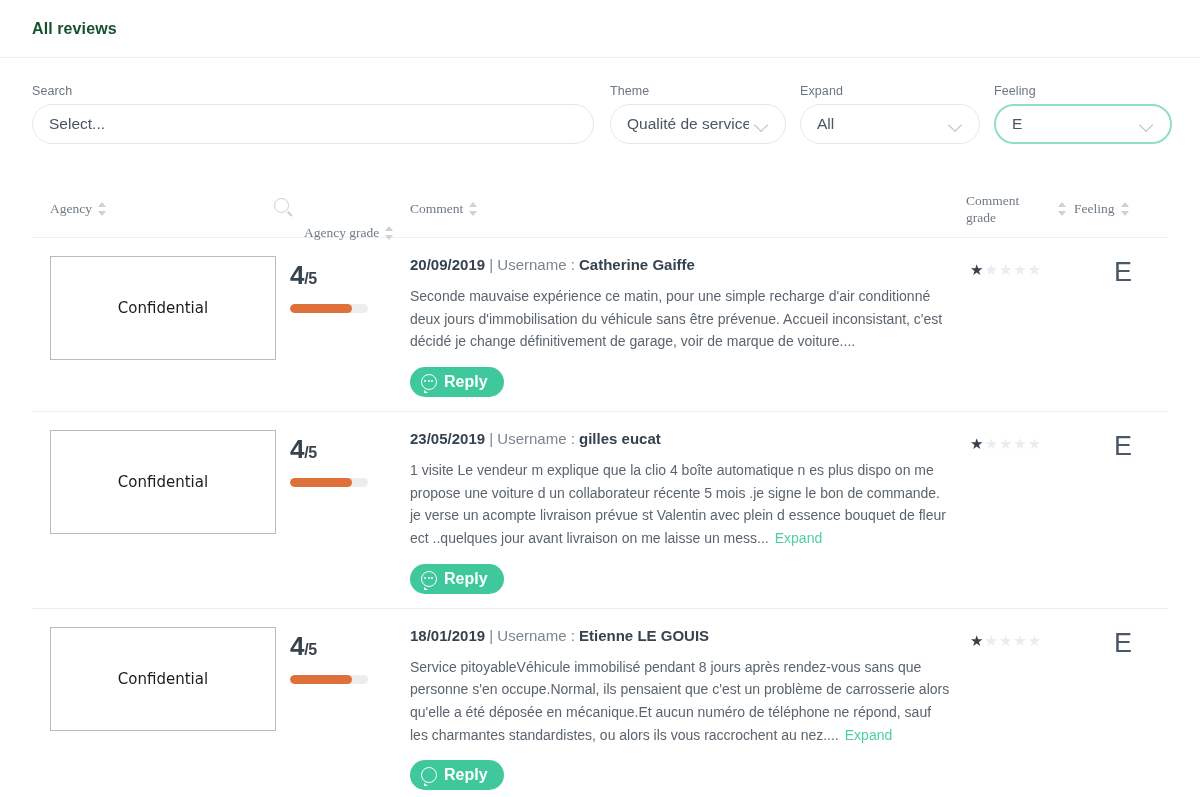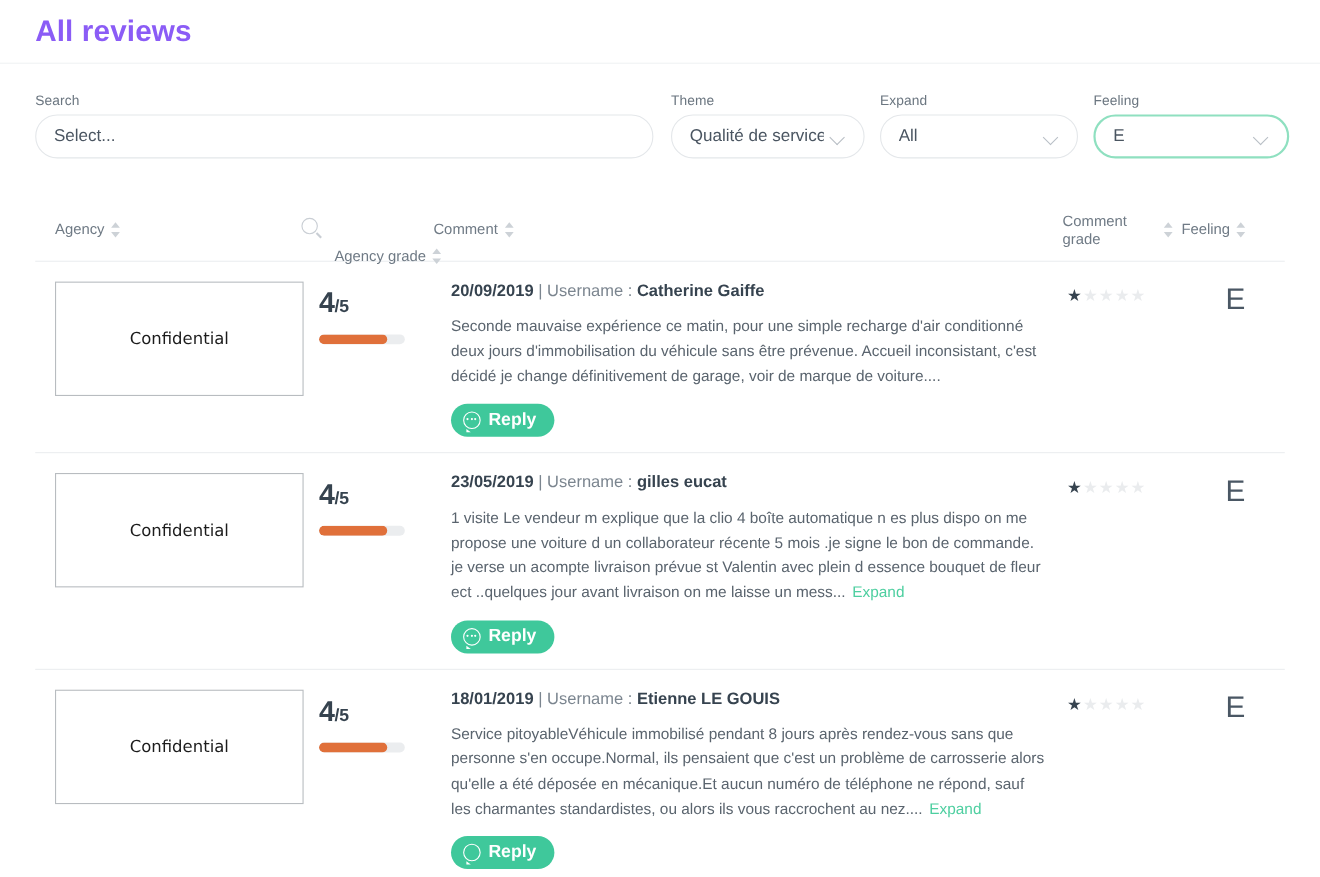--- a/index.html
+++ b/index.html
@@ -17,23 +17,23 @@
   
   .page-header {
     height: 58px;
     padding: 0 0 0 32px;
     display: flex;
     align-items: center;
     border-bottom: 1px solid #eef0f2;
     background: #fff;
   }
   .page-title {
-    font-size: 27px;
+    font-size: 16px;
     font-weight: bold;
-    color: #8b5cf6;
+    color: #14532d;
     letter-spacing: .1px;
   }
 
   
   .filters {
     position: relative;
     height: 112px;
     padding: 26px 28px 0 32px;
     background: #fff;
   }
@@ -90,20 +90,21 @@
   #f-theme  { left: 610px; top: 26px; width: 176px; }
   #f-grade  { left: 800px; top: 26px; width: 180px; }
   #f-feel   { left: 994px; top: 26px; width: 178px; }
 
   
   .thead {
     position: relative;
     height: 58px;
     margin: 10px 32px 0 32px;
     border-bottom: 1px solid #eceef0;
+    font-family: Liberation Serif, serif;
   }
   .th {
     position: absolute;
     display: flex;
     align-items: center;
     gap: 6px;
     font-size: 13.5px;
     color: #6f7a85;
     line-height: 1.28;
   }
@@ -118,21 +119,21 @@
     position: absolute; left: 0;
     border-left: 4.5px solid transparent;
     border-right: 4.5px solid transparent;
   }
   .sort::before { top: 1px;  border-bottom: 5px solid #cdd2d7; }
   .sort::after  { bottom: 1px; border-top: 5px solid #cdd2d7; }
 
   #th-agency   { left: 18px;  top: 20px; }
   #th-search   { left: 242px; top: 18px; }
   #th-agrade   { left: 272px; top: 12px; align-items: flex-end; margin-top: 32px; }
-  #th-comment  { left: 362px; top: 20px; justify-content: flex-end; }
+  #th-comment  { left: 378px; top: 20px; justify-content: flex-end; }
   #th-cgrade   { left: 934px; top: 12px; }
   #th-feeling  { left: 1042px; top: 20px; }
 
   .search-glass {
     width: 15px; height: 15px;
     border: 1.6px solid #c9ced4;
     border-radius: 50%;
     position: relative;
   }
   .search-glass::after {

